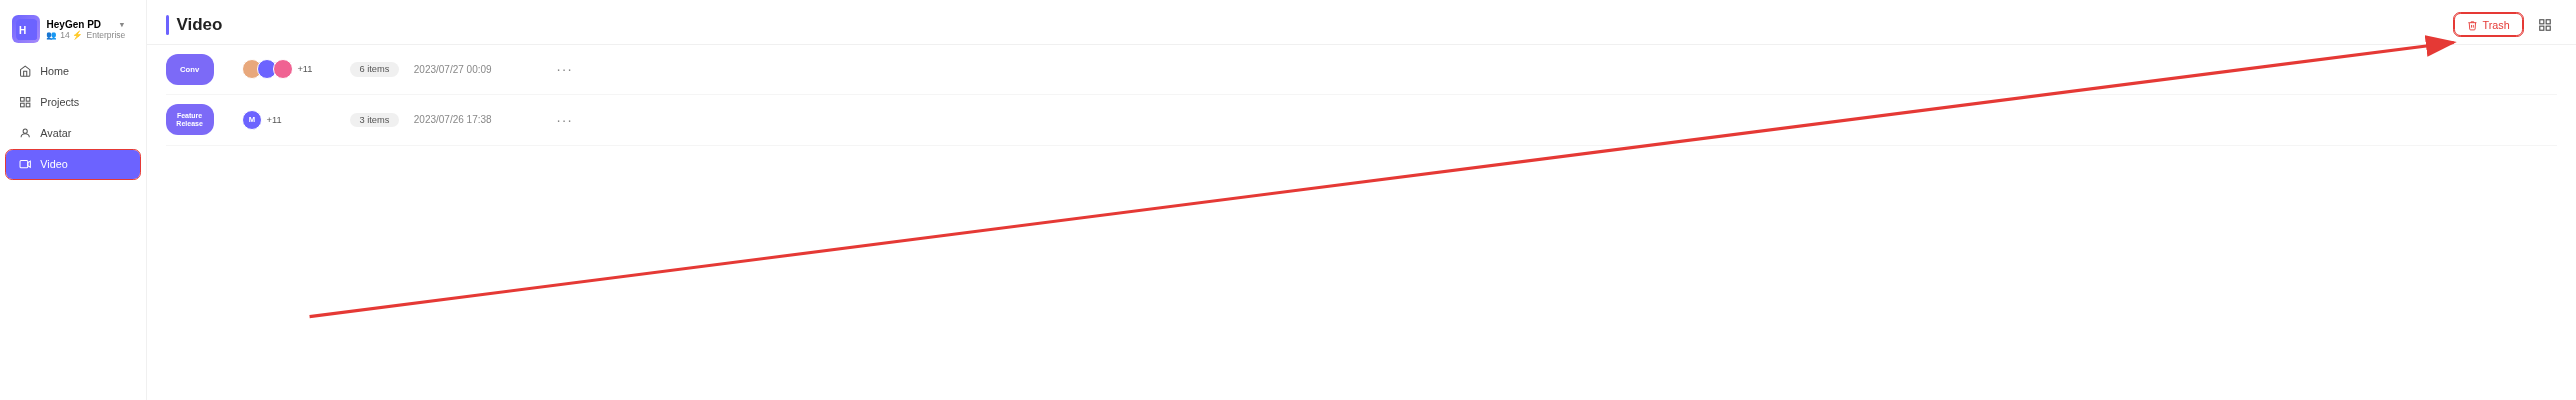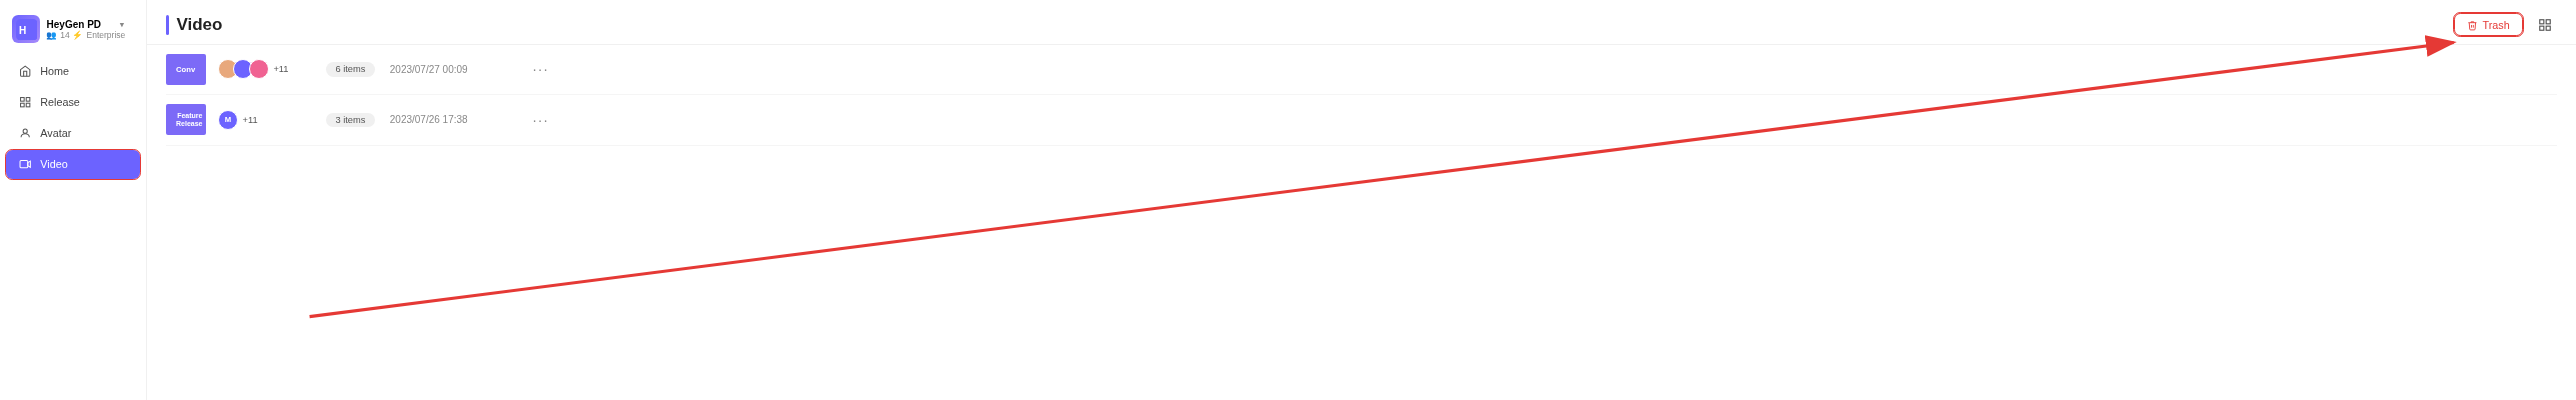--- a/index.html
+++ b/index.html
@@ -201,45 +201,46 @@
       padding: 0 18.6px;
     }
     .project-row {
       display: flex;
       align-items: center;
       padding: 9.3px 0;
       border-bottom: 0.8px solid #f5f5f5;
       gap: 12.4px;
     }
     .project-thumb {
-      width: 40px;
+      width: 48px;
       height: 31px;
-      border-radius: 2px;
+      border-radius: 12px;
       display: flex;
       align-items: center;
       justify-content: center;
       color: white;
       font-size: 7.7px;
       font-weight: 700;
       flex-shrink: 0;
-      text-align: right;
+      text-align: center;
       line-height: 1.2;
     }
     .project-name {
       font-weight: 500;
       font-size: 10.8px;
       color: #222;
       flex: 1;
       min-width: 139px;
     }
     .project-avatars {
       display: flex;
       align-items: center;
       gap: 1.5px;
       min-width: 93px;
+      margin-left: 16px;
     }
     .avatar-stack {
       display: flex;
     }
     .avatar-sm {
       width: 20px;
       height: 20px;
       border-radius: 50%;
       border: 1.5px solid #fff;
       margin-left: -4.6px;
@@ -338,21 +339,21 @@
 
   <div class="nav-item">
     <span class="nav-icon">
       <svg width="12.4" height="12.4" viewBox="0 0 24 24" fill="none" stroke="#555" stroke-width="2">
         <rect x="3" y="3" width="7" height="7"></rect>
         <rect x="14" y="3" width="7" height="7"></rect>
         <rect x="3" y="14" width="7" height="7"></rect>
         <rect x="14" y="14" width="7" height="7"></rect>
       </svg>
     </span>
-    <span>Release</span>
+    <span>Projects</span>
   </div>
 
   <div class="nav-item">
     <span class="nav-icon">
       <svg width="12.4" height="12.4" viewBox="0 0 24 24" fill="none" stroke="#555" stroke-width="2">
         <circle cx="12" cy="8" r="4"></circle>
         <path d="M4 20c0-4 3.6-7 8-7s8 3 8 7"></path>
       </svg>
     </span>
     <span>Avatar</span>

